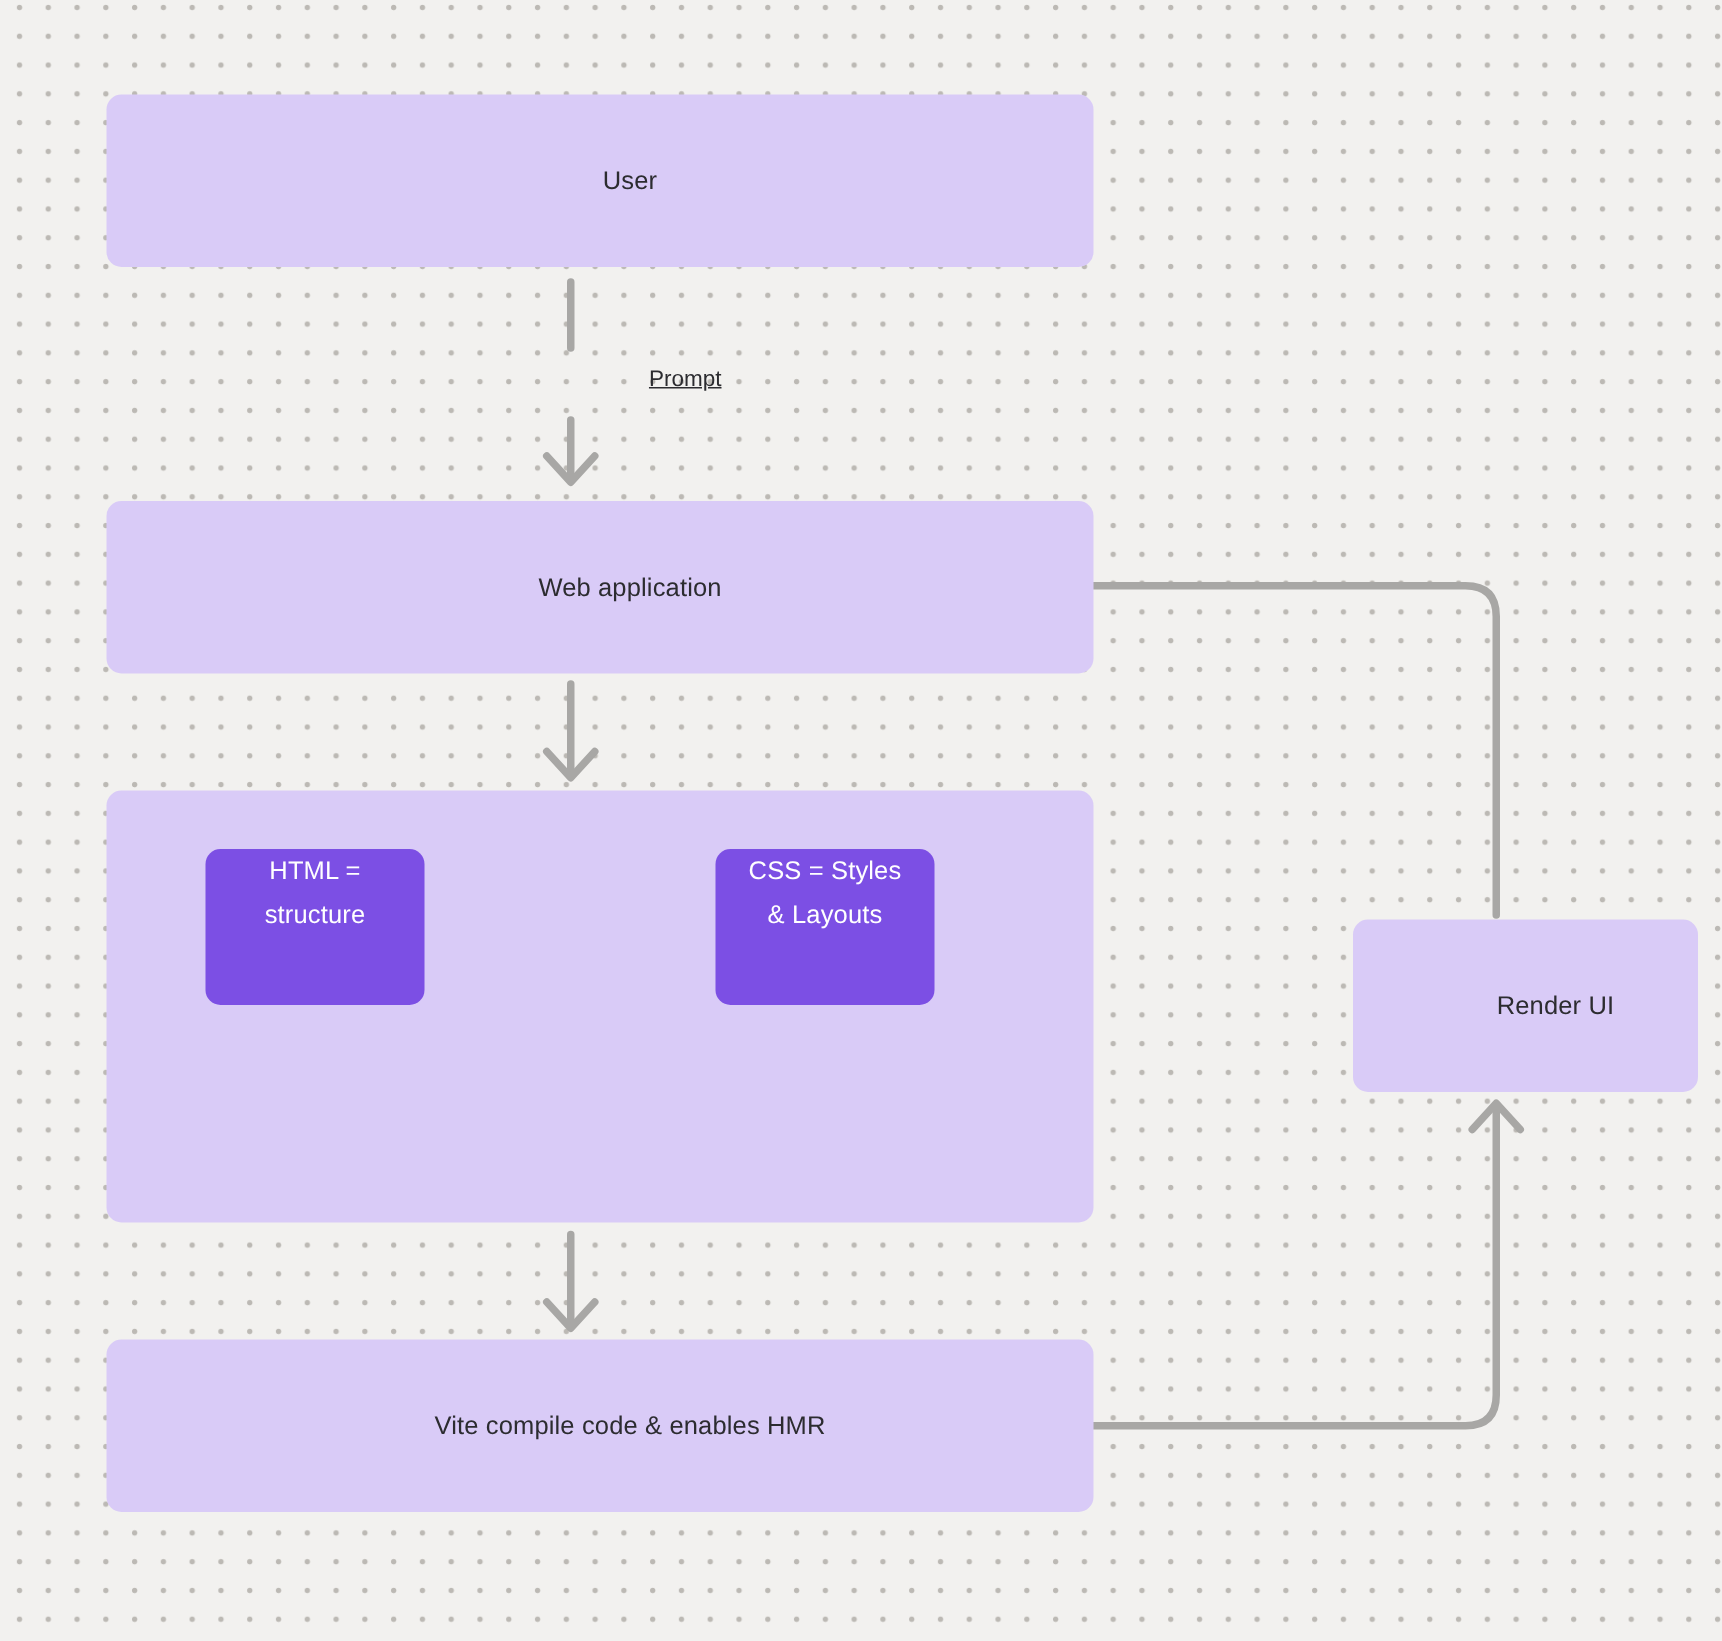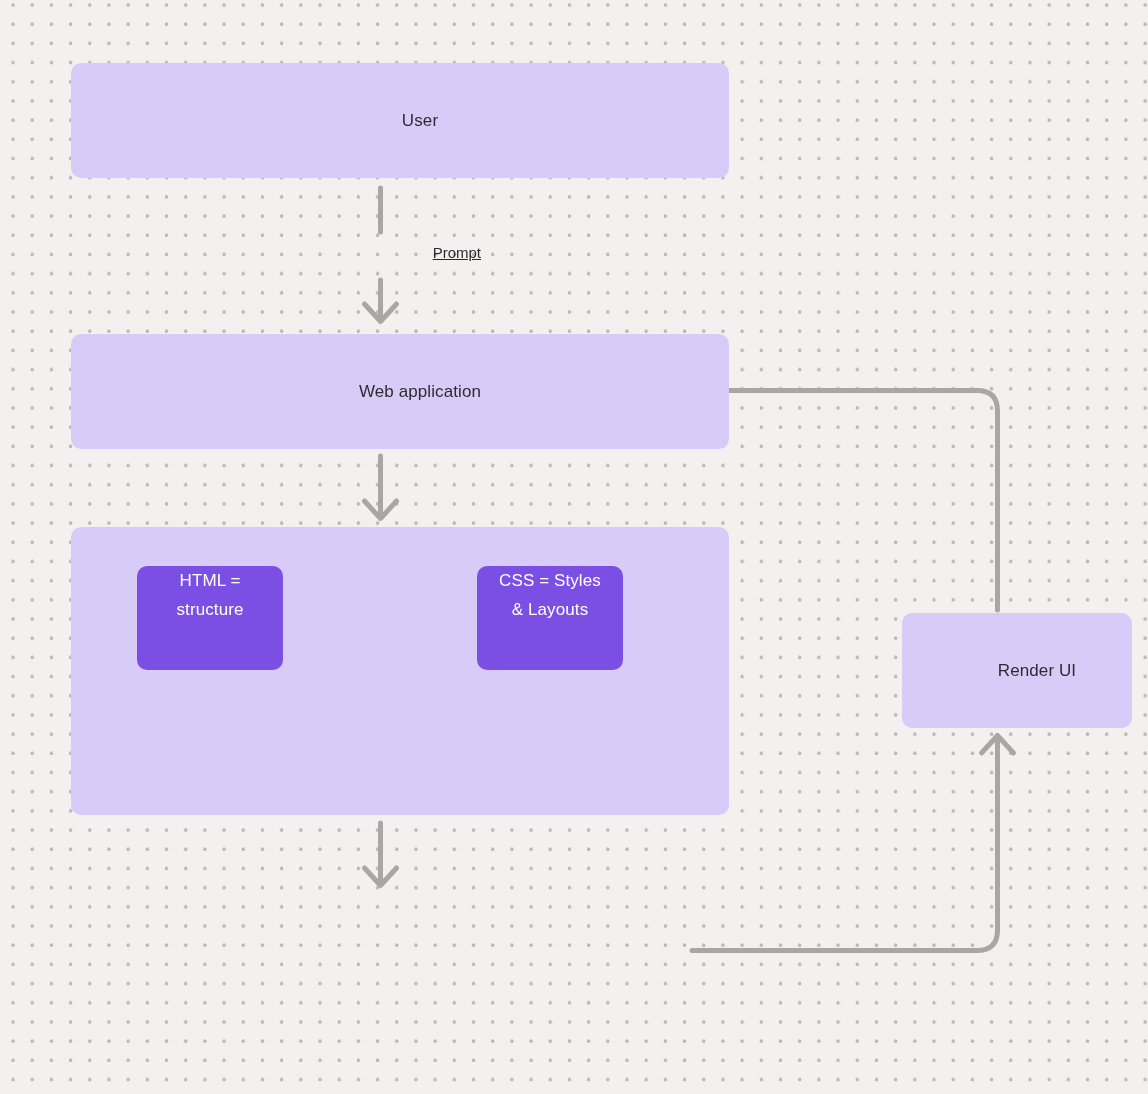--- a/index.html
+++ b/index.html
@@ -139,18 +139,21 @@
         <span>HTML =</span>
         <span>structure</span>
       </div>
       <div class="chip">
         <span>CSS = Styles</span>
         <span>&amp; Layouts</span>
       </div>
     </div>
   </div>
 
+  <div class="node node-vite">
+    <span>Vite compile code &amp; enables HMR</span>
+  </div>
 
   <div class="node node-render">
     <span>Render UI</span>
   </div>
 
 </div>
 
 </body></html>

